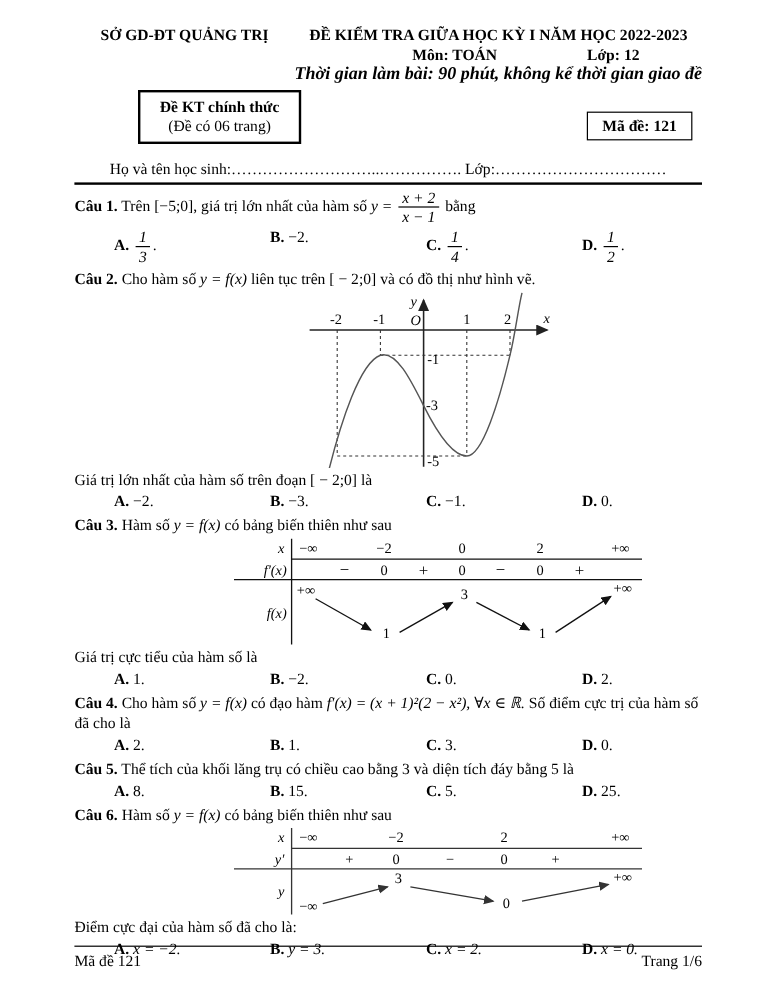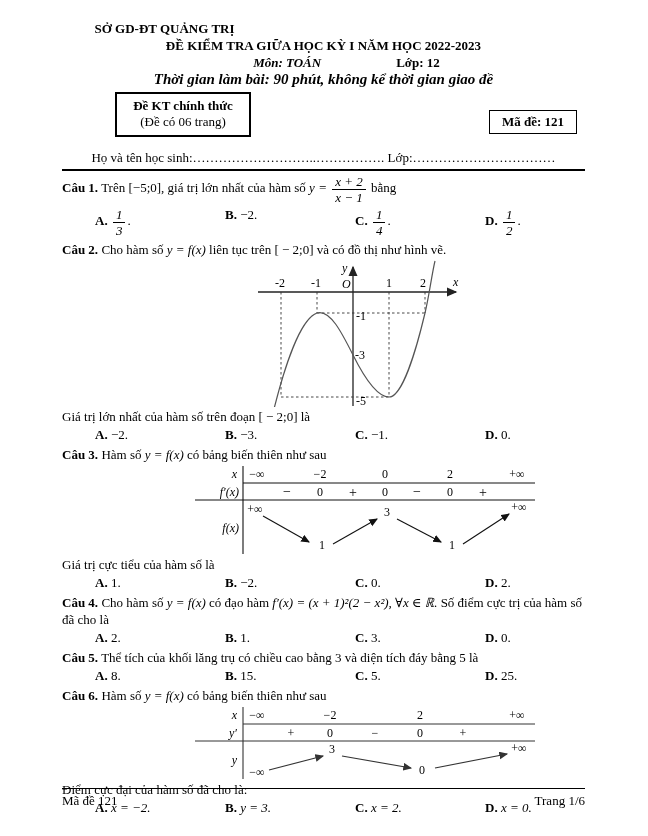--- a/index.html
+++ b/index.html
@@ -3,28 +3,28 @@
 <meta charset="utf-8">
 <style>
   html,body{margin:0;padding:0;background:#888;}
   .page{
     width:648px;height:836px;background:#fff;position:relative;
     font-family:"Liberation Serif","DejaVu Serif",serif;color:#000;
     box-sizing:border-box;padding:20px 63px 0 62px;font-size:13px;
     margin:0 auto;overflow:hidden;
   }
   
-  .h-row1{display:flex;flex-direction:column;}
+  .h-row1{display:flex;}
   .h-left{width:205px;text-align:center;font-weight:bold;line-height:17px;}
   .school{position:relative;display:block;white-space:nowrap;}
   .school::after{content:"";position:absolute;left:31%;right:21%;bottom:0px;border-bottom:1.4px solid #000;}
   .h-right{flex:1;text-align:center;font-weight:bold;line-height:17px;}
   .h-title{white-space:nowrap;}
   .h-sub{display:flex;justify-content:center;}
-  .h-sub .subj{margin-left:46px;font-style:italic;}
+  .h-sub .subj{margin-left:46px;}
   .h-sub .grade{margin-left:75px;}
   .h-dur{font-style:italic;font-size:15px;white-space:nowrap;}
   .h-row2{position:relative;height:56px;margin-top:4px;}
   .official-box{position:absolute;left:53px;top:0;width:128px;border:2px solid #000;text-align:center;padding:4px 2px 5px 2px;line-height:16px;}
   .ob1{font-weight:bold;}
   .code-box{position:absolute;right:8px;top:18px;border:1.8px solid #000;padding:3px 12px;font-weight:bold;}
   .student-line{text-align:center;margin-top:2px;}
   .top-rule{border-top:2px solid #000;margin-top:3px;}
   
   .section-title{font-weight:bold;margin-top:10px;}

